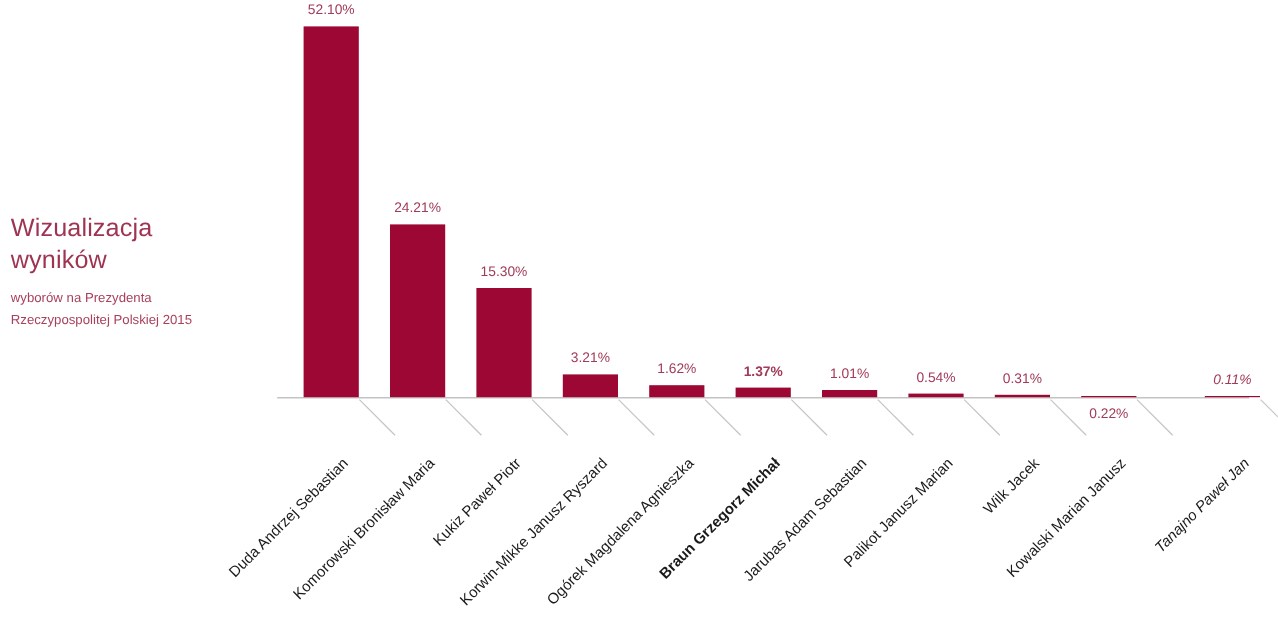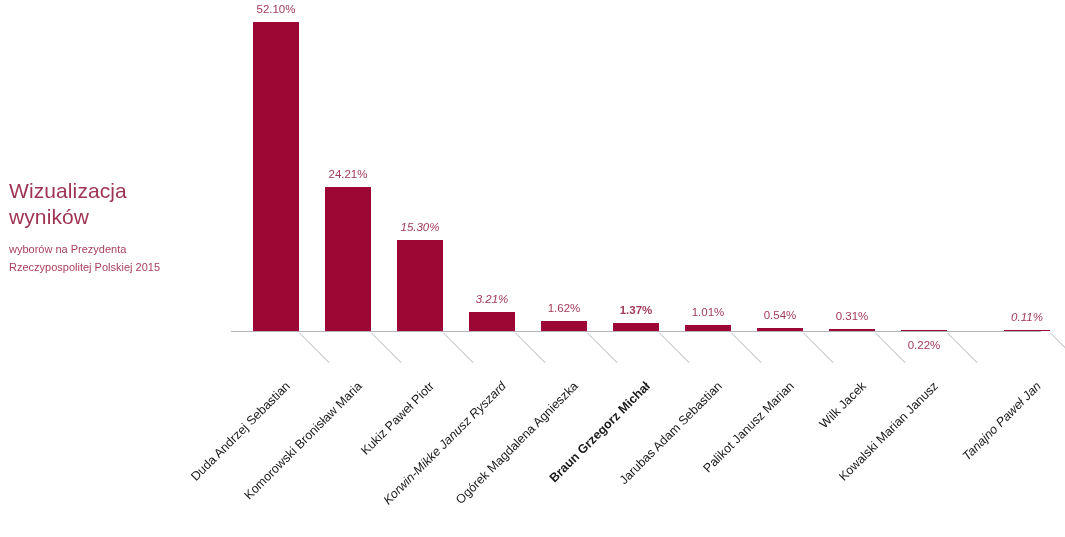--- a/index.html
+++ b/index.html
@@ -118,25 +118,25 @@
         <div class="cat-label" style="left: 52px; top: 379px;">Duda Andrzej Sebastian</div>
       </div>
       <div class="bar-slot" style="left: 72px;">
         <div class="bar" title="Komorowski Bronisław Maria 24.21%" style="height: 143.587px; top: 187.413px;"></div>
         <div class="bar-value" style="top: 168.413px;">24.21%</div>
         <div class="tick" style="left: 68px; top: 333px;"></div>
         <div class="cat-label" style="left: 52px; top: 379px;">Komorowski Bronisław Maria</div>
       </div>
       <div class="bar-slot" style="left: 144px;">
         <div class="bar" title="Kukiz Paweł Piotr 15.30%" style="height: 90.7428px; top: 240.257px;"></div>
-        <div class="bar-value" style="top: 221.257px; font-style: italic;">15.30%</div>
+        <div class="bar-value" style="top: 221.257px;">15.30%</div>
         <div class="tick" style="left: 68px; top: 333px;"></div>
         <div class="cat-label" style="left: 52px; top: 379px;">Kukiz Paweł Piotr</div>
       </div>
-      <div class="bar-slot" style="left: 216px; font-style: italic;">
+      <div class="bar-slot" style="left: 216px;">
         <div class="bar" title="Korwin-Mikke Janusz Ryszard 3.21%" style="height: 19.0382px; top: 311.962px;"></div>
         <div class="bar-value" style="top: 292.962px;">3.21%</div>
         <div class="tick" style="left: 68px; top: 333px;"></div>
         <div class="cat-label" style="left: 52px; top: 379px;">Korwin-Mikke Janusz Ryszard</div>
       </div>
       <div class="bar-slot" style="left: 288px;">
         <div class="bar" title="Ogórek Magdalena Agnieszka 1.62%" style="height: 9.60806px; top: 321.392px;"></div>
         <div class="bar-value" style="top: 302.392px;">1.62%</div>
         <div class="tick" style="left: 68px; top: 333px;"></div>
         <div class="cat-label" style="left: 52px; top: 379px;">Ogórek Magdalena Agnieszka</div>

